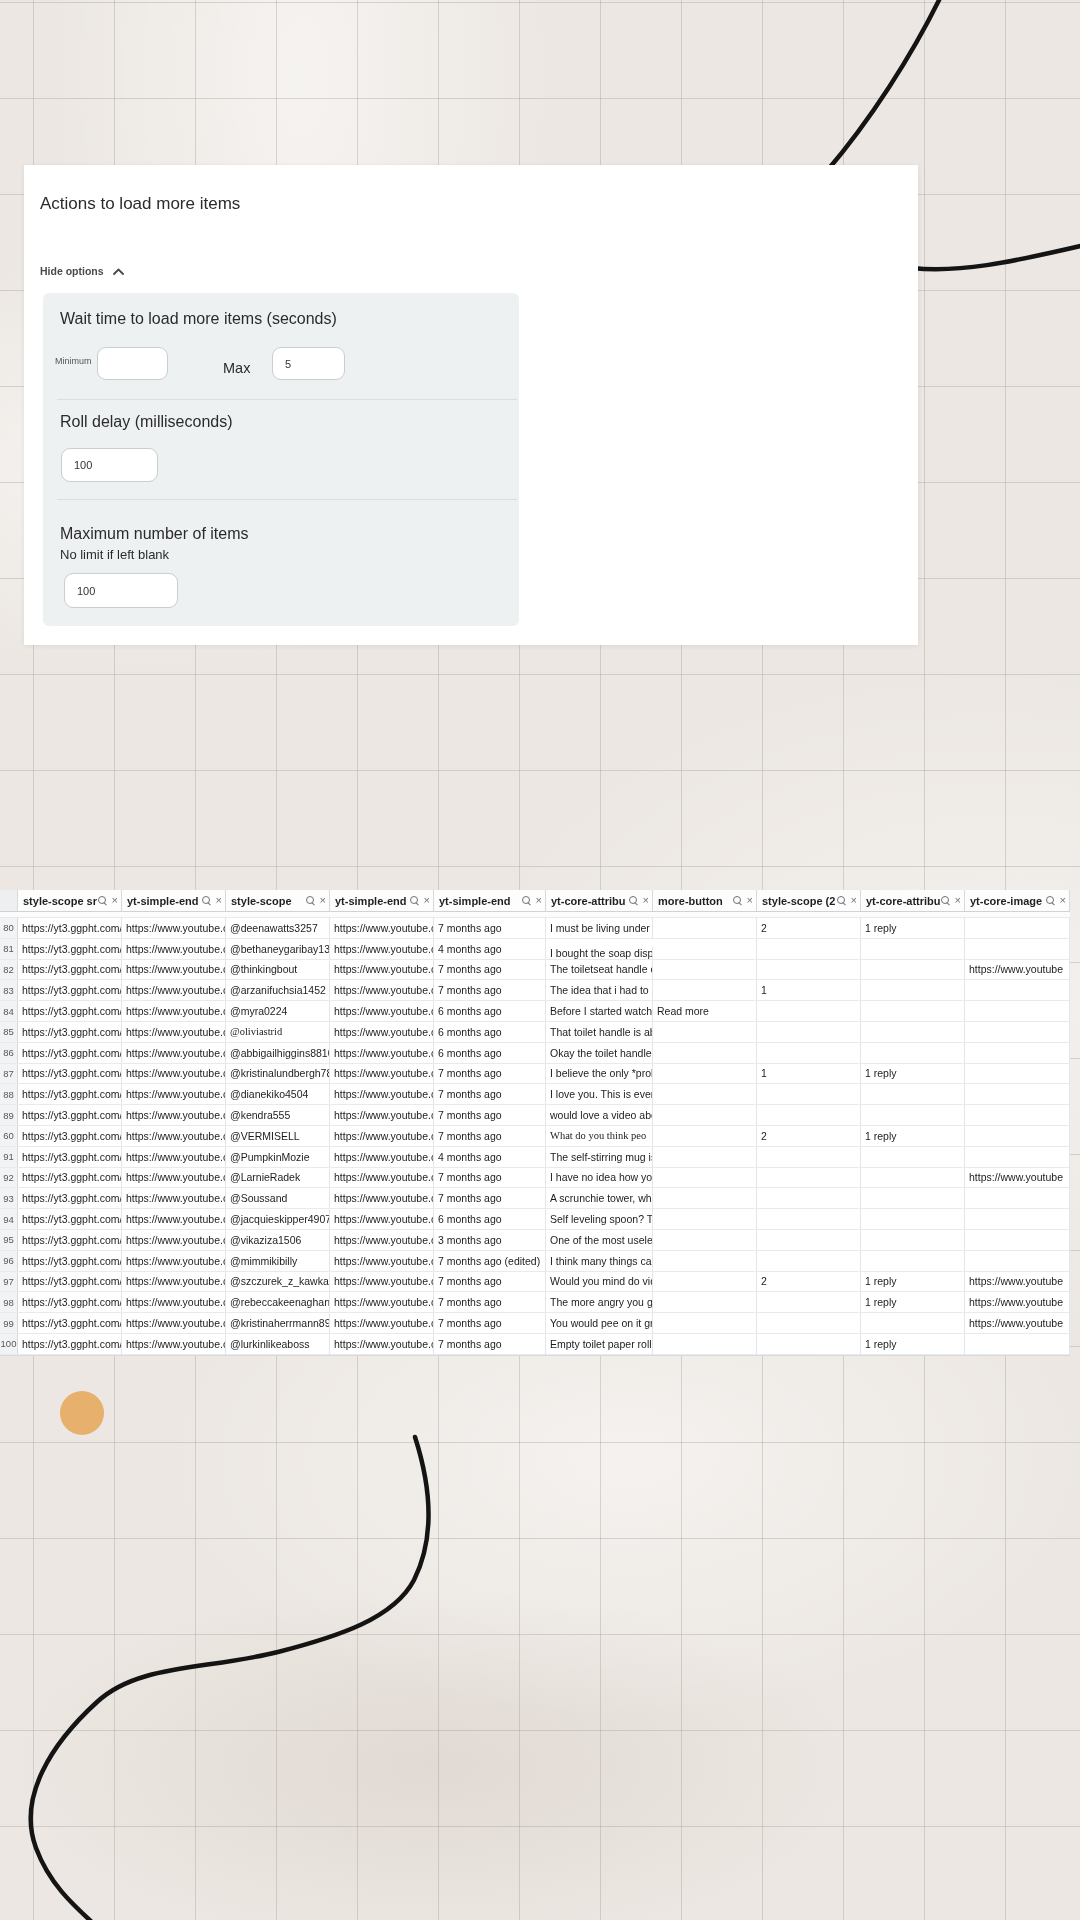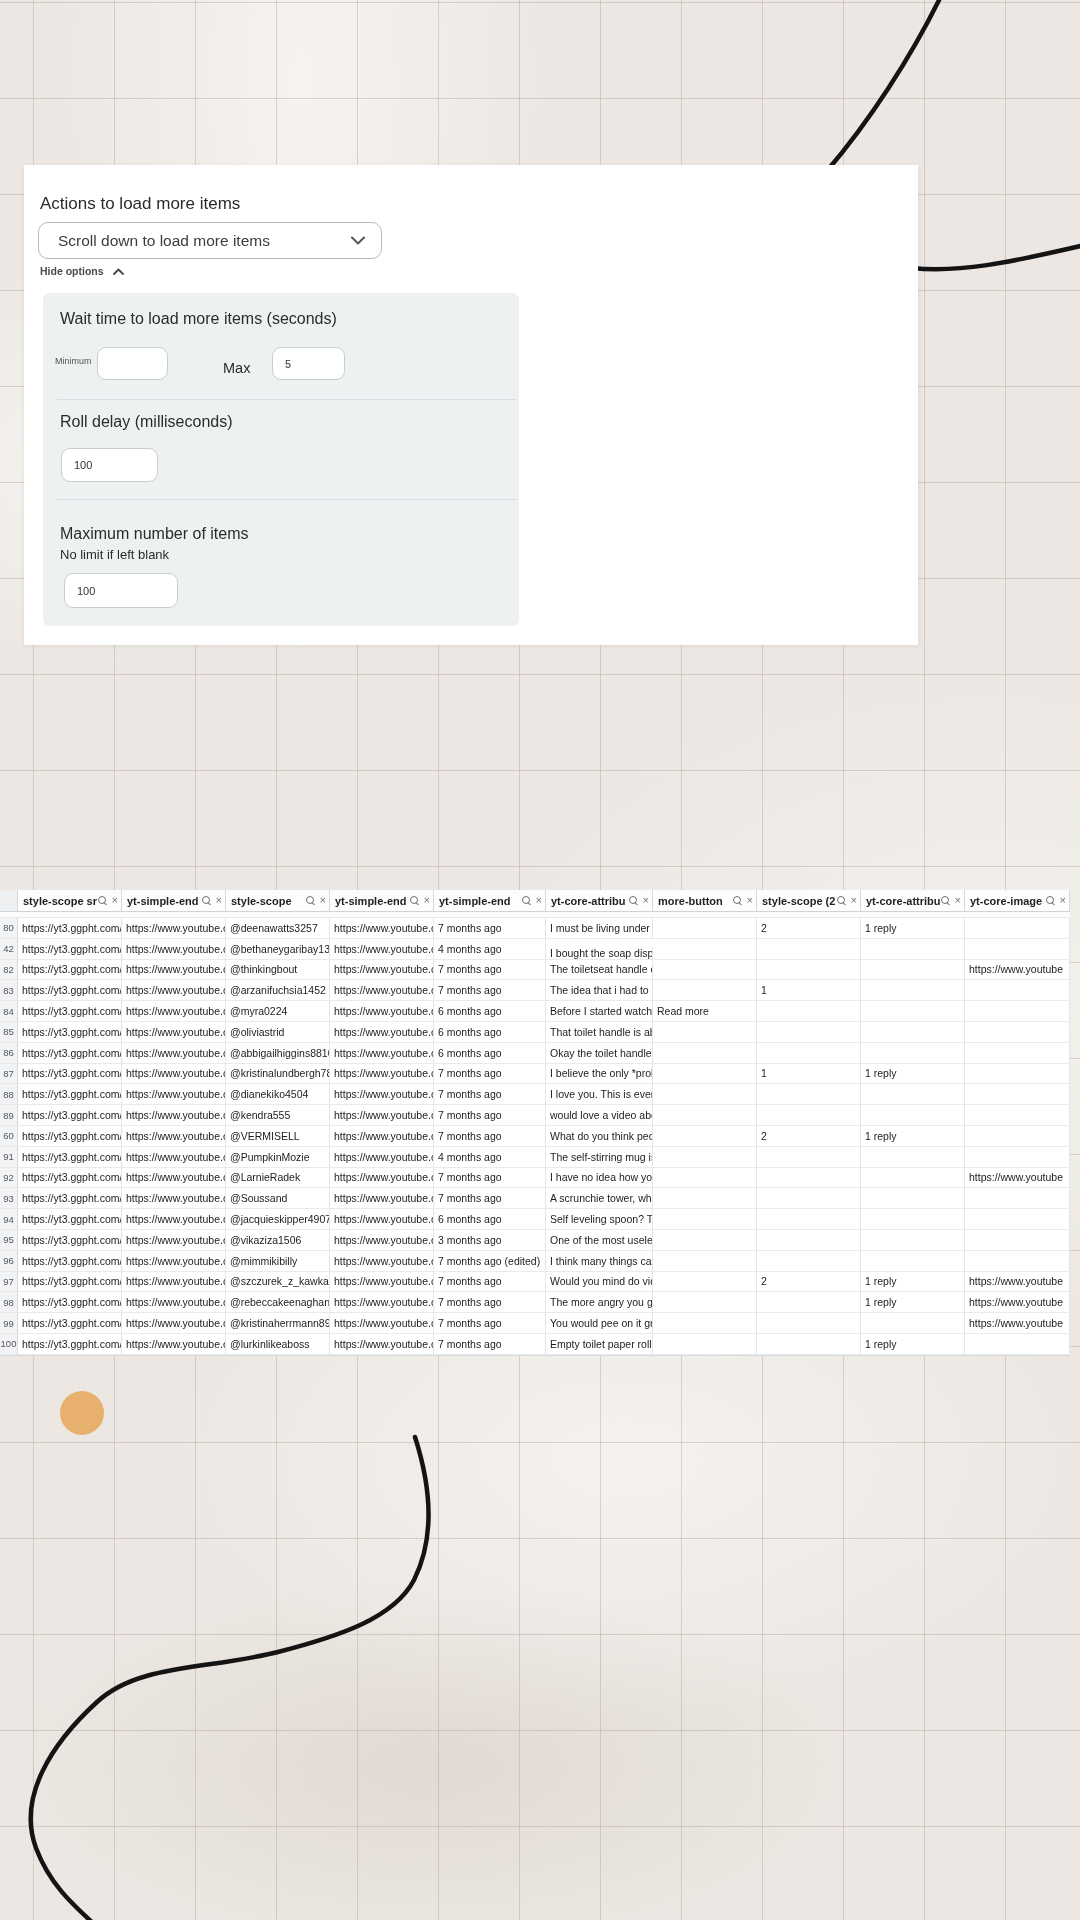--- a/index.html
+++ b/index.html
@@ -97,26 +97,20 @@
 <svg class="decor" width="1080" height="1920" viewBox="0 0 1080 1920">
   <path d="M 943 -8 C 912 56 869 122 826 172" stroke="#141414" stroke-width="4.5" fill="none" stroke-linecap="round"></path>
   <path d="M 912 268 C 958 273 1008 263 1085 245" stroke="#141414" stroke-width="4.5" fill="none" stroke-linecap="round"></path>
   <path d="M 415 1437 C 432 1490 434 1540 414 1580 C 394 1618 340 1636 278 1652 C 205 1670 138 1664 97 1702 C 52 1743 17 1797 36 1848 C 49 1883 72 1904 94 1924" stroke="#141414" stroke-width="4.5" fill="none" stroke-linecap="round"></path>
   <circle cx="82" cy="1413" r="22" fill="#e7b06c"></circle>
 </svg>
 
 <div class="panel">
   <div class="panel-title">Actions to load more items</div>
 
-  <div class="dropdown">
-    <span class="dropdown-text">Scroll down to load more items</span>
-    <svg width="14" height="9" viewBox="0 0 14 9">
-      <polyline points="1,1.5 7,7.5 13,1.5" fill="none" stroke="#555" stroke-width="2" stroke-linecap="round" stroke-linejoin="round"></polyline>
-    </svg>
-  </div>
 
   <div class="hide-options">
     <span class="hide-options-label">Hide options</span>
     <svg width="11" height="7" viewBox="0 0 11 7">
       <polyline points="1,6 5.5,1.5 10,6" fill="none" stroke="#4a4a4a" stroke-width="1.8" stroke-linecap="round" stroke-linejoin="round"></polyline>
     </svg>
   </div>
 
   <div class="graybox">
 
@@ -200,21 +194,21 @@
         <div class="cell" style="width: 104px;">@deenawatts3257</div>
         <div class="cell" style="width: 104px;">https://www.youtube.c</div>
         <div class="cell" style="width: 112px;">7 months ago</div>
         <div class="cell" style="width: 107px;">I must be living under a</div>
         <div class="cell" style="width: 104px;"></div>
         <div class="cell" style="width: 104px;">2</div>
         <div class="cell" style="width: 104px;">1 reply</div>
         <div class="cell" style="width: 105px;"></div>
       </div>
       <div class="trow brow">
-        <div class="rnum">42</div>
+        <div class="rnum">81</div>
         <div class="cell" style="width: 104px;">https://yt3.ggpht.com/</div>
         <div class="cell" style="width: 104px;">https://www.youtube.c</div>
         <div class="cell" style="width: 104px;">@bethaneygaribay130</div>
         <div class="cell" style="width: 104px;">https://www.youtube.c</div>
         <div class="cell" style="width: 112px;">4 months ago</div>
         <div class="cell" style="width: 107px; margin-top: 8px;">I bought the soap disp</div>
         <div class="cell" style="width: 104px;"></div>
         <div class="cell" style="width: 104px;"></div>
         <div class="cell" style="width: 104px;"></div>
         <div class="cell" style="width: 105px;"></div>
@@ -255,21 +249,21 @@
         <div class="cell" style="width: 107px;">Before I started watchi</div>
         <div class="cell" style="width: 104px;">Read more</div>
         <div class="cell" style="width: 104px;"></div>
         <div class="cell" style="width: 104px;"></div>
         <div class="cell" style="width: 105px;"></div>
       </div>
       <div class="trow brow">
         <div class="rnum">85</div>
         <div class="cell" style="width: 104px;">https://yt3.ggpht.com/</div>
         <div class="cell" style="width: 104px;">https://www.youtube.c</div>
-        <div class="cell" style="width: 104px;">@oliviastrid</div>
+        <div class="cell" style="width: 104px; font-family: Liberation Serif, serif;">@oliviastrid</div>
         <div class="cell" style="width: 104px;">https://www.youtube.c</div>
         <div class="cell" style="width: 112px;">6 months ago</div>
         <div class="cell" style="width: 107px;">That toilet handle is ab</div>
         <div class="cell" style="width: 104px;"></div>
         <div class="cell" style="width: 104px;"></div>
         <div class="cell" style="width: 104px;"></div>
         <div class="cell" style="width: 105px;"></div>
       </div>
       <div class="trow brow">
         <div class="rnum">86</div>
@@ -323,21 +317,21 @@
         <div class="cell" style="width: 104px;"></div>
         <div class="cell" style="width: 105px;"></div>
       </div>
       <div class="trow brow">
         <div class="rnum">60</div>
         <div class="cell" style="width: 104px;">https://yt3.ggpht.com/</div>
         <div class="cell" style="width: 104px;">https://www.youtube.c</div>
         <div class="cell" style="width: 104px;">@VERMISELL</div>
         <div class="cell" style="width: 104px;">https://www.youtube.c</div>
         <div class="cell" style="width: 112px;">7 months ago</div>
-        <div class="cell" style="width: 107px;">What do you think peo</div>
+        <div class="cell" style="width: 107px; font-family: Liberation Serif, serif;">What do you think peo</div>
         <div class="cell" style="width: 104px;"></div>
         <div class="cell" style="width: 104px;">2</div>
         <div class="cell" style="width: 104px;">1 reply</div>
         <div class="cell" style="width: 105px;"></div>
       </div>
       <div class="trow brow">
         <div class="rnum">91</div>
         <div class="cell" style="width: 104px;">https://yt3.ggpht.com/</div>
         <div class="cell" style="width: 104px;">https://www.youtube.c</div>
         <div class="cell" style="width: 104px;">@PumpkinMozie</div>

